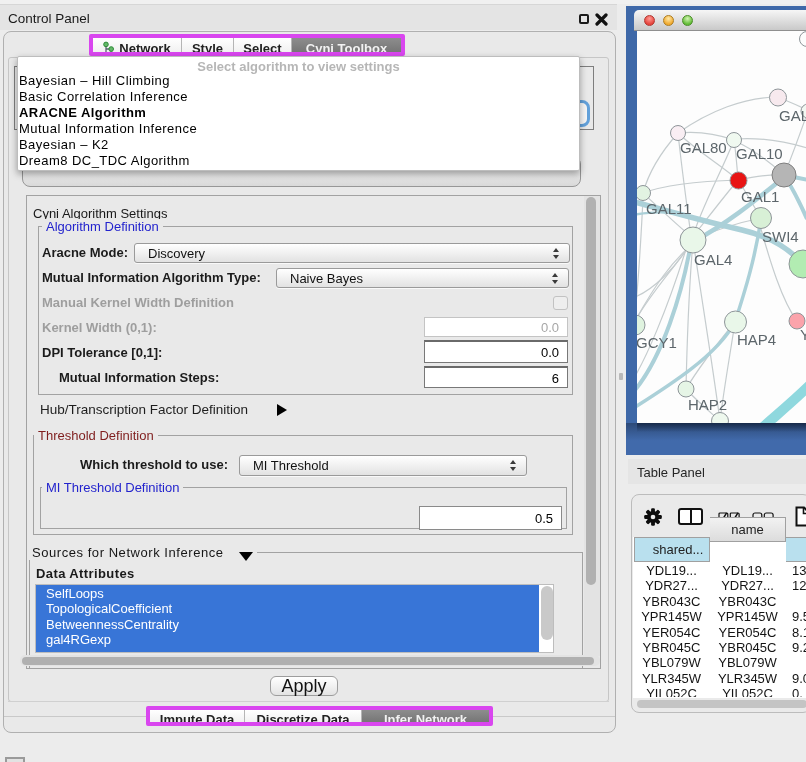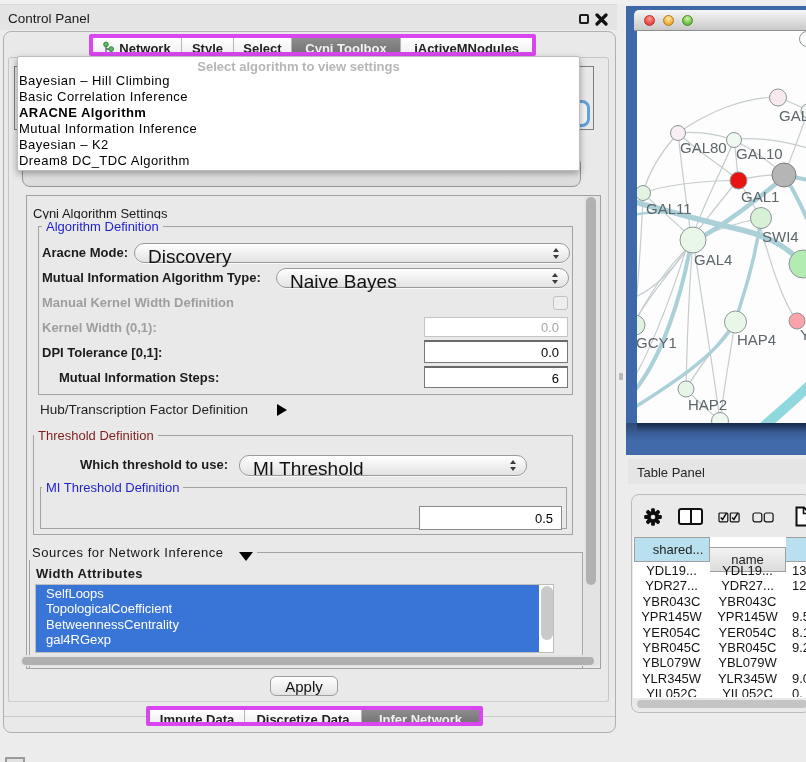--- a/index.html
+++ b/index.html
@@ -2,23 +2,23 @@
 <html><head>
 <meta charset="utf-8">
 <style>
 * { margin:0; padding:0; box-sizing:border-box; }
 html,body { width:806px; height:762px; overflow:hidden; background:#ececec;
   font-family:"Liberation Sans", sans-serif; }
 #page { position:relative; width:806px; height:762px; overflow:hidden; }
 .abs { position:absolute; }
 .lbl { position:absolute; font-size:13px; font-weight:bold; color:#1b1b1b; white-space:nowrap; }
 .dis { color:#9e9e9e; }
-.combo { position:absolute; border:1px solid #9a9a9a; border-radius:10px;
+.combo { position:absolute; border:1px solid #9a9a9a; border-radius:3px;
   background:linear-gradient(#ffffff,#f2f2f2 45%,#e2e2e2); box-shadow:0 1px 0 rgba(255,255,255,.7);
-  font-size:19px; color:#111;padding-left:48px; }
+  font-size:13px; color:#111;padding-left:48px; }
 .combo .ct { position:absolute; left:13px; top:2px; }
 .combo .spin { position:absolute; right:8px; top:50%; margin-top:-5.5px; width:9px; height:11px; }
 .combo .spin::before { content:""; position:absolute; left:1px; top:0; border-left:3.5px solid transparent;
   border-right:3.5px solid transparent; border-bottom:4.5px solid #3a3a3a; }
 .combo .spin::after { content:""; position:absolute; left:1px; bottom:0; border-left:3.5px solid transparent;
   border-right:3.5px solid transparent; border-top:4.5px solid #3a3a3a; }
 .field { position:absolute; background:#fff; font-size:13px; text-align:right; }
 .tseg { position:absolute; display:flex; border:4px solid #d946ef; border-radius:2px;
   overflow:hidden; background:#fff;justify-content:flex-end; }
 .tseg .seg { font-size:13px; font-weight:bold; color:#222; text-align:center; border-right:1px solid #b5b5b5;
@@ -47,21 +47,20 @@
 <div class="tseg" style="left:89px;top:34px;height:22px;">
  <div class="seg" style="width:89px;line-height:21px;"><svg width="12" height="15" viewBox="0 0 12 15" style="vertical-align:-3px;margin-right:4px;">
           <path d="M3,4 L3,13 L7.5,13 M3,8 L7.5,8" stroke="#5a6472" fill="none" stroke-width="1.3"></path>
           <circle cx="3" cy="3.4" r="2.3" fill="#63b868" stroke="#2f8c3a"></circle>
           <circle cx="8.2" cy="8" r="2.3" fill="#63b868" stroke="#2f8c3a"></circle>
           <circle cx="8.2" cy="13" r="2.3" fill="#63b868" stroke="#2f8c3a"></circle>
         </svg>Network</div>
  <div class="seg" style="width:52px;line-height:21px;">Style</div>
  <div class="seg" style="width:58px;line-height:21px;">Select</div>
  <div class="seg sel" style="width:109px;line-height:21px;">Cyni Toolbox</div>
- <div class="seg" style="width:131px;line-height:21px;">jActiveMNodules</div>
 </div>
 
 <div class="abs" style="left:14px;top:66px;width:580px;height:64px;border:1px solid #7e7e7e;background:#e9e9e9;"></div>
 <div class="abs" style="left:558px;top:100px;width:32px;height:27px;border:3px solid #63a1da;border-radius:8px;background:#f6f6f6;"></div>
 <div class="abs" style="left:22px;top:156px;width:559px;height:31px;border:1px solid #979797;border-radius:8px;background:linear-gradient(#fdfdfd,#d9d9d9);"></div>
 
 <div class="abs" style="left:17px;top:56px;width:563px;height:115px;background:#fff;border:1px solid #bdbdbd;border-radius:2px;box-shadow:0 3px 7px rgba(0,0,0,.35);"></div>
 <div class="abs" style="left:17px;top:59px;width:563px;text-align:center;font-size:13px;font-weight:bold;color:#b6b6b6;">Select algorithm to view settings</div>
 <div class="abs" style="left:19px;top:73px;font-size:13px;color:#000;line-height:16px;letter-spacing:0.45px;">
 Bayesian – Hill Climbing<br>
@@ -112,38 +111,38 @@
     </div>
 
 <div class="frame" style="left:40px;top:487px;width:527px;height:42px;"></div>
 <div class="ftitle" style="left:42px;top:480px;color:#2323cd;">MI Threshold Definition</div>
 <div class="field" style="left:419px;top:506px;width:143px;height:24px;border:1px solid #8a8a8a;color:#000;padding:4px 8px 0 0;">0.5</div>
 
 <div class="frame" style="left:29px;top:552px;width:554px;height:116px;border-bottom:none;"></div>
 <div class="abs" style="left:218px;top:546px;width:39px;height:13px;background:#e9e9e9;"></div>
 <div class="ftitle" style="left:28px;top:545px;color:#161616;letter-spacing:0.55px;">Sources for Network Inference</div>
 <div class="abs" style="left:239px;top:552px;width:0;height:0;border-top:9px solid #000;border-left:7px solid transparent;border-right:7px solid transparent;"></div>
-<div class="lbl" style="left:36px;top:566px;letter-spacing:0.4px;">Width Attributes</div>
+<div class="lbl" style="left:36px;top:566px;letter-spacing:0.4px;">Data Attributes</div>
 
 <div class="abs" style="left:35px;top:584px;width:519px;height:69px;background:#fff;border:1px solid #bdbdbd;"></div>
 <div class="abs" style="left:36px;top:585px;width:503px;height:67px;background:#3875d7;"></div>
 <div class="abs" style="left:46px;top:586px;font-size:13px;color:#fff;line-height:15.3px;">SelfLoops<br>TopologicalCoefficient<br>BetweennessCentrality<br>gal4RGexp</div>
 <div class="abs" style="left:541px;top:586px;width:12px;height:54px;background:#c9c9c9;border-radius:6px;"></div>
 
 <div class="abs" style="left:20px;top:655px;width:580px;height:11px;background:#e3e3e3;border-radius:5px;"></div>
 <div class="abs" style="left:22px;top:656.5px;width:572px;height:8px;background:#b0b0b0;border-radius:4px;"></div>
 
-<div class="abs" style="left:270px;top:676px;width:68px;height:20px;border:1px solid #9d9d9d;border-radius:6px;background:linear-gradient(#ffffff,#e3e3e3);text-align:center;font-size:15px;line-height:19px;color:#111;">Apply</div>
+<div class="abs" style="left:270px;top:676px;width:68px;height:20px;border:1px solid #9d9d9d;border-radius:6px;background:linear-gradient(#ffffff,#e3e3e3);text-align:center;font-size:18px;line-height:19px;color:#111;">Apply</div>
 
 <div class="abs" style="left:8px;top:701px;width:601px;height:1px;background:#d0d0d0;"></div>
 <div class="abs" style="left:4px;top:716px;width:611px;height:1px;background:#c9c9c9;"></div>
 <div class="tseg" style="left:146px;top:706px;height:20px;">
  <div class="seg" style="width:95px;line-height:19px;">Impute Data</div>
  <div class="seg" style="width:117px;line-height:19px;">Discretize Data</div>
- <div class="seg sel" style="width:117px;line-height:19px;">Infer Network</div>
+ <div class="seg sel" style="width:127px;line-height:19px;">Infer Network</div>
 </div>
 
 <div class="abs" style="left:619px;top:373px;width:4px;height:7px;background:#b9b9b9;border-radius:1px;"></div>
 
 <div class="abs" style="left:5px;top:757px;width:20px;height:18px;border:2px solid #9a9a9a;background:#e2e2e2;"></div>
 
 <div class="abs" style="left:626px;top:6px;width:180px;height:449px;background:#3e68a8;"></div>
 <div class="abs" style="left:626px;top:423px;width:180px;height:32px;background:linear-gradient(#2d4a78,#416aab 55%,#416aab);"></div>
 <div class="abs" style="left:637px;top:423px;width:169px;height:9px;background:linear-gradient(rgba(5,15,35,.55),rgba(5,15,35,0));"></div>
 
@@ -262,21 +261,21 @@
   </g>
  </svg>
  <svg class="abs" style="left:795px;top:506px;" width="16" height="21" viewBox="0 0 16 21">
   <path d="M1.5,1.5 L9,1.5 L14.5,7 L14.5,19.5 L1.5,19.5 Z" fill="#fff" stroke="#111" stroke-width="2"></path>
   <path d="M8.5,2 L8.5,7.5 L14.5,7.5" fill="none" stroke="#111" stroke-width="1.6"></path>
  </svg>
 </div>
 
 <div class="abs" style="left:633px;top:537px;width:173px;height:161px;background:#fff;"></div>
 <div class="abs" style="left:634px;top:537px;width:76px;height:25px;background:#b9e0ee;border:1px solid #a0a0a0;font-size:13px;text-align:center;line-height:24px;color:#222;padding-left:12px;">shared...</div>
-<div class="abs" style="left:710px;top:547px;width:76px;height:25px;background:linear-gradient(#f2f2f2,#dcdcdc);border:1px solid #a0a0a0;border-left:none;font-size:13px;text-align:center;line-height:24px;color:#222;">name</div>
+<div class="abs" style="left:710px;top:517px;width:76px;height:25px;background:linear-gradient(#f2f2f2,#dcdcdc);border:1px solid #a0a0a0;border-left:none;font-size:13px;text-align:center;line-height:24px;color:#222;">name</div>
 <div class="abs" style="left:786px;top:537px;width:22px;height:25px;background:#b9e0ee;border:1px solid #a0a0a0;border-left:none;"></div>
 <div id="trows" class="abs" style="left:633px;top:563px;width:173px;height:134px;overflow:hidden;font-size:13px;line-height:15.4px;color:#141414;">
  <div style="position:relative;height:15.4px;">
         <span style="position:absolute;left:0;width:77px;text-align:center;">YDL19...</span>
         <span style="position:absolute;left:77px;width:75px;text-align:center;">YDL19...</span>
         <span style="position:absolute;left:159px;">13.</span>
       </div>
  <div style="position:relative;height:15.4px;">
         <span style="position:absolute;left:0;width:77px;text-align:center;">YDR27...</span>
         <span style="position:absolute;left:77px;width:75px;text-align:center;">YDR27...</span>

